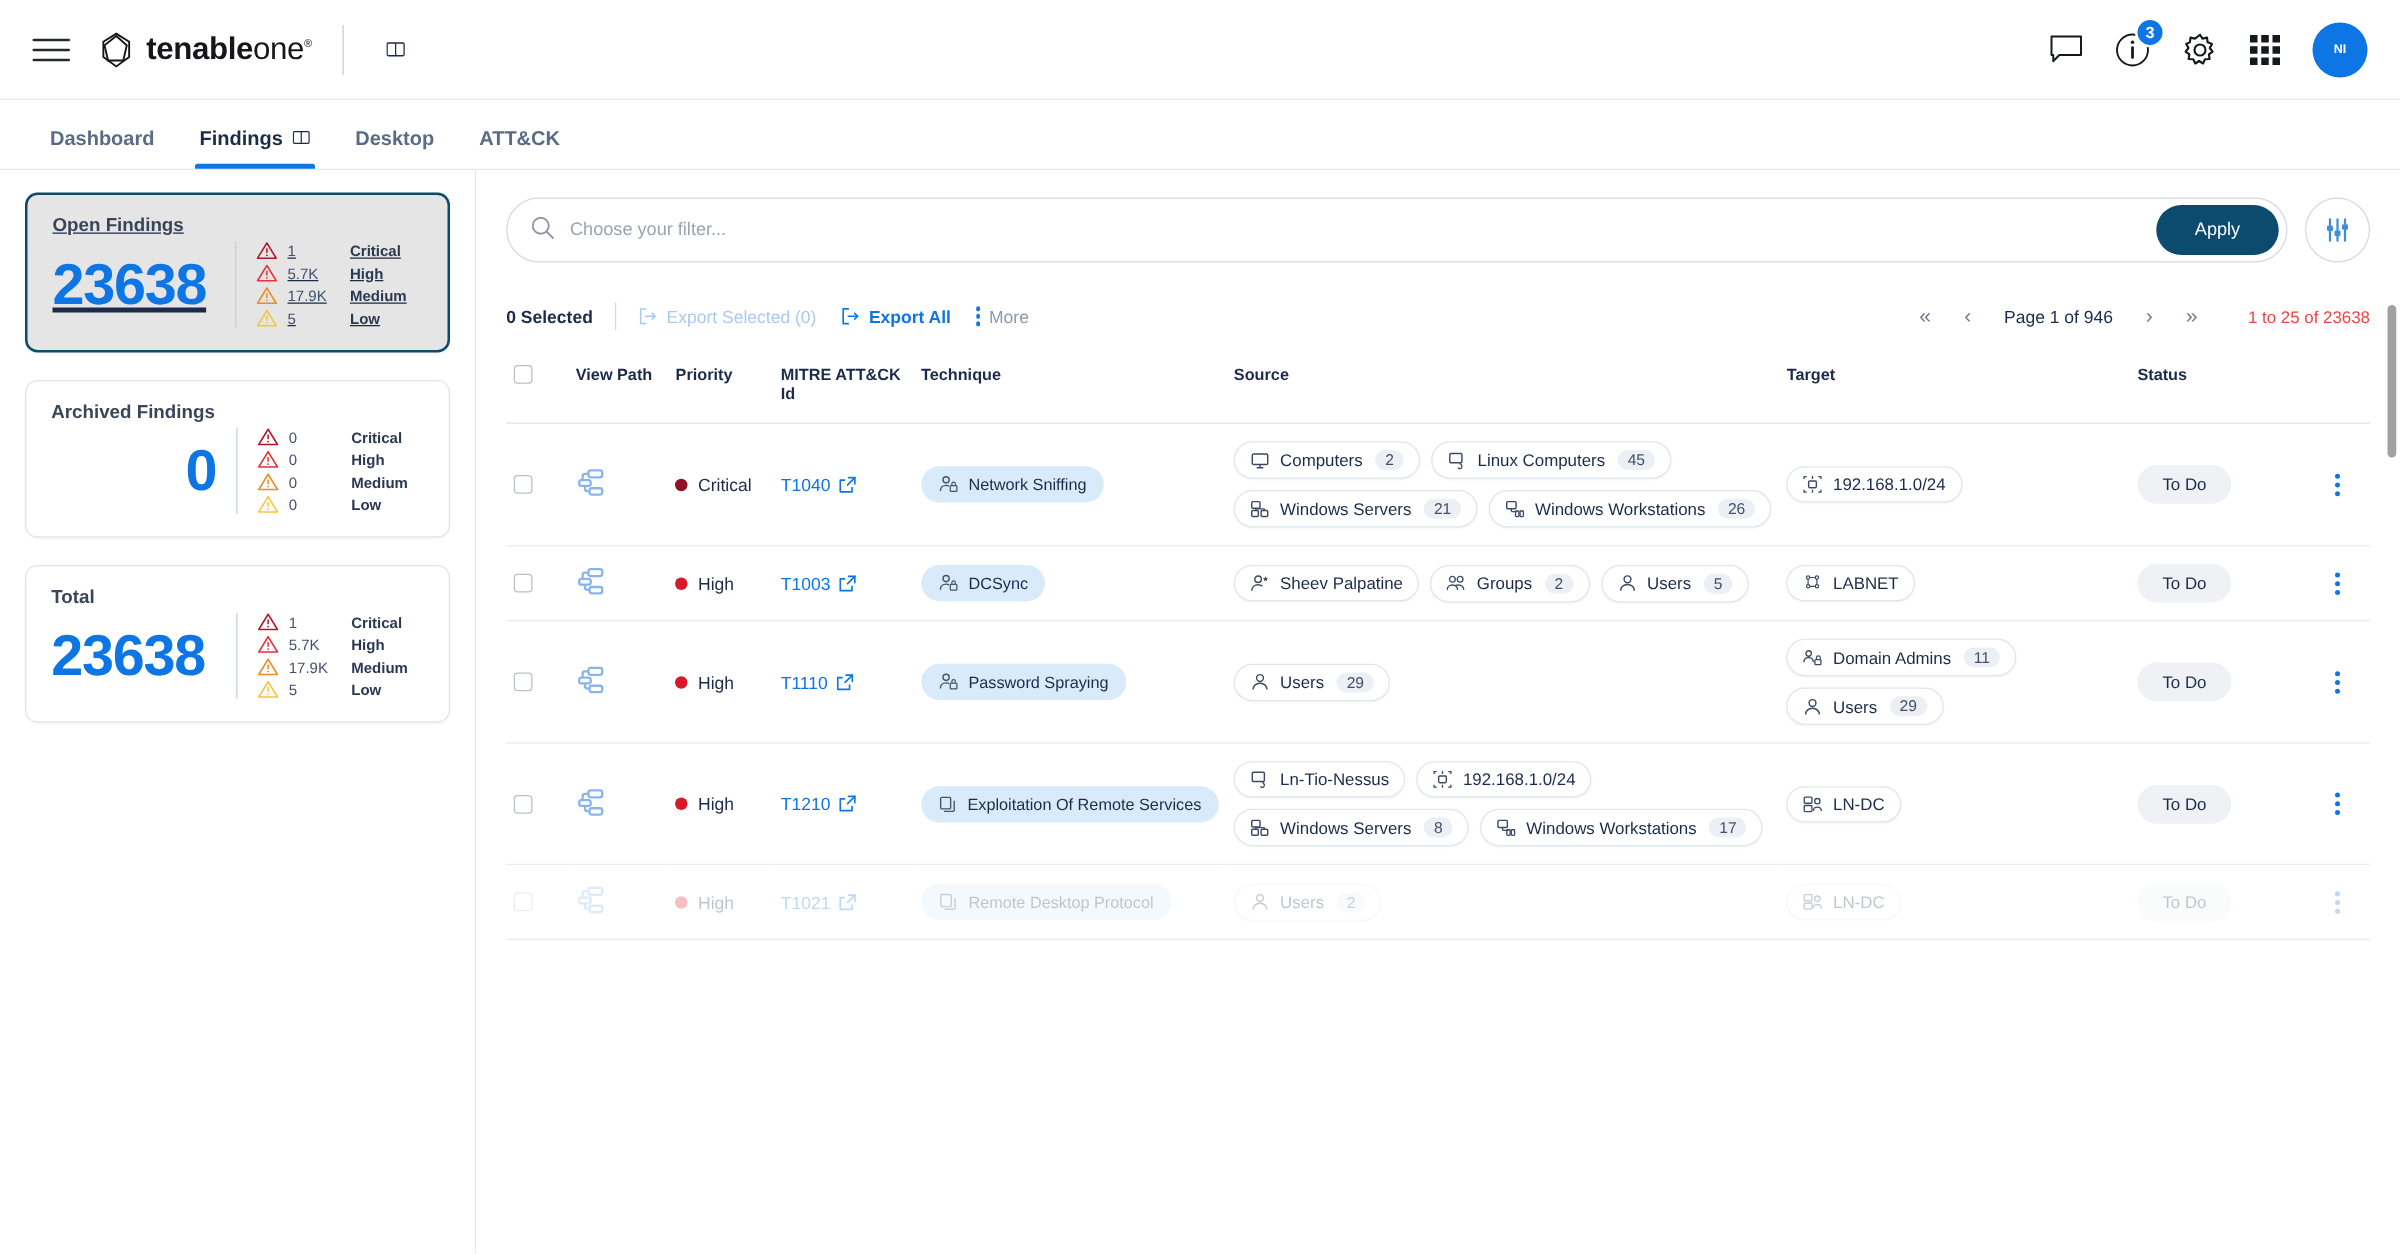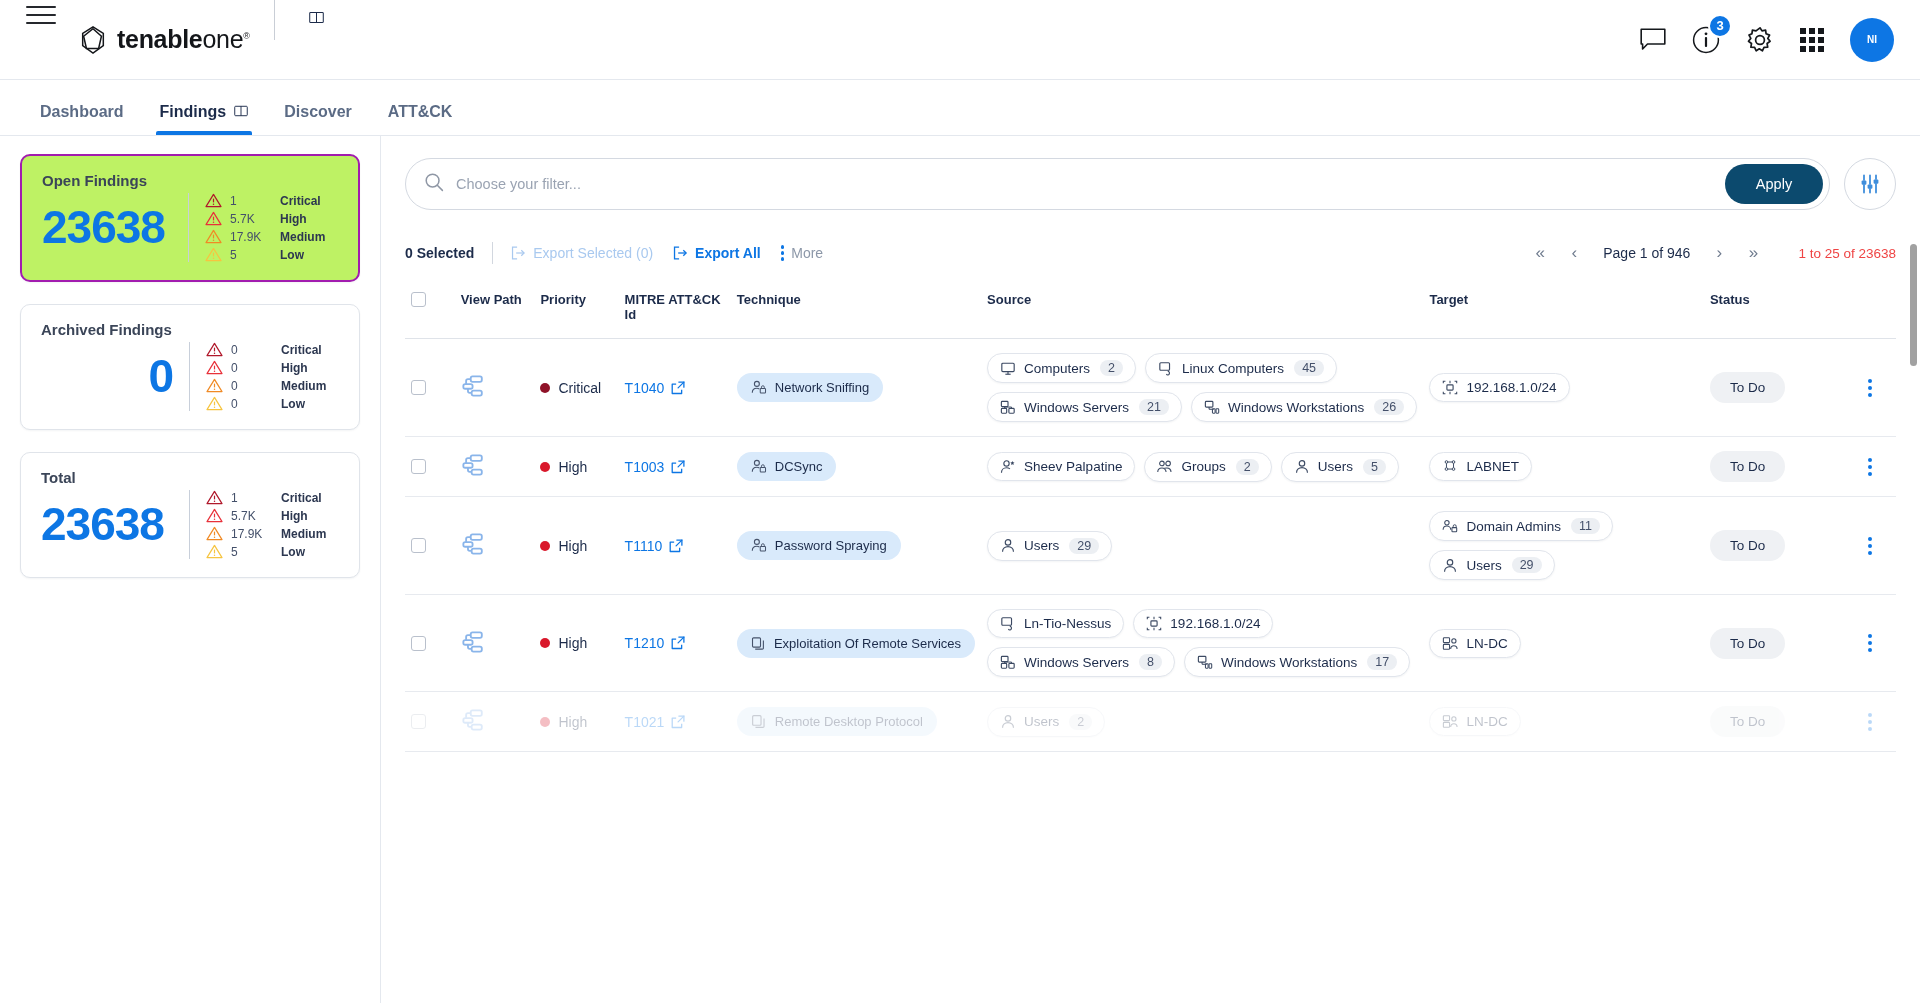--- a/index.html
+++ b/index.html
@@ -10,20 +10,21 @@
     overflow: hidden;
     background: #ffffff;
     font-family: "Liberation Sans", sans-serif;
     color: #1c2b4a;
   }
 
   
   .topbar {
     height: 80px;
     display: flex;
+    align-items: center;
     padding: 0 26px;
     background: #ffffff;
     border-bottom: 1px solid #e4e8ee;
     position: relative;
   }
   .hamburger {
     width: 30px; height: 30px;
     display: flex; flex-direction: column; justify-content: center; gap: 6px;
     cursor: pointer;
     margin-right: 22px;
@@ -115,22 +116,23 @@
   }
   .stat-card {
     border: 1px solid #e0e4ea;
     border-radius: 10px;
     background: #fff;
     margin-bottom: 22px;
     padding: 16px 20px 18px 20px;
     box-shadow: 0 1px 2px rgba(20,30,50,0.05);
   }
   .stat-card.selected {
-    border: 2px solid #a21caf;
-    background: #bef264;
+    border: 2px solid #0c4a6e;
+    background: #e5e5e5;
+    text-decoration: underline;
   }
   .stat-title { font-size: 15px; font-weight: 700; color: #3b4558; margin-bottom: 4px; }
   .stat-body { display: flex; align-items: center; }
   .stat-num {
     font-size: 46px; font-weight: 700; color: #0d76e4;
     flex: 1; letter-spacing: -1px;
     line-height: 1.1;
   }
   .stat-num.right { text-align: right; padding-right: 16px; }
   .sev-list {
@@ -407,21 +409,21 @@
   <div class="tab active">
     <span>Findings</span>
     <span>
       <svg width="14" height="12" viewBox="0 0 16 14">
         <rect x="0.7" y="1.5" width="14.6" height="11" rx="1" fill="none" stroke="#1c2b4a" stroke-width="1.1"></rect>
         <line x1="8" y1="1.5" x2="8" y2="12.5" stroke="#1c2b4a" stroke-width="1.1"></line>
       </svg>
     </span>
   </div>
   <div class="tab">
-    <span>Discover</span>
+    <span>Desktop</span>
   </div>
   <div class="tab">
     <span>ATT&amp;CK</span>
   </div>
 </div>
 
 <div class="body-wrap">
 
   <div class="left-panel">
 

